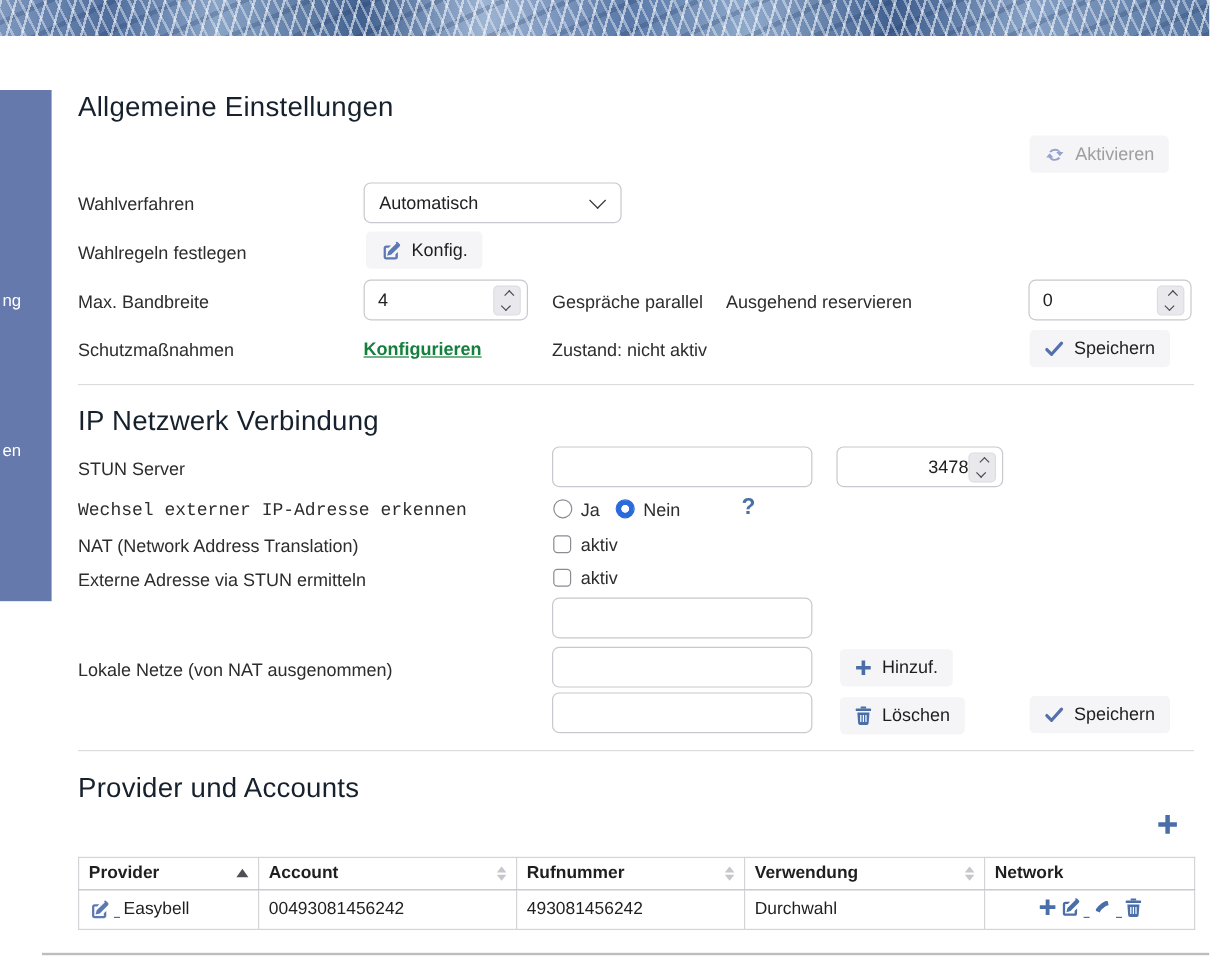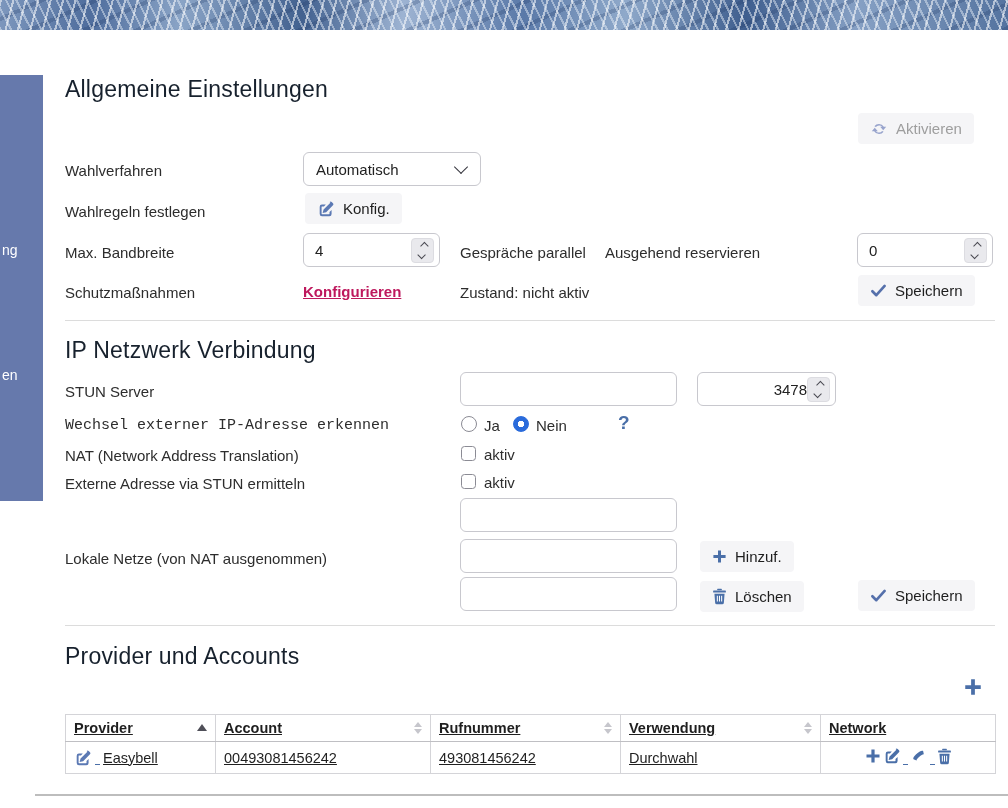--- a/index.html
+++ b/index.html
@@ -40,32 +40,32 @@
     transform:rotate(45deg);margin-bottom:4px;}
 
   .btn{position:absolute;display:flex;align-items:center;gap:8px;background:#f5f5f7;border:none;border-radius:4px;
     padding:0 12px;height:31px;font:15px "Liberation Sans","DejaVu Sans",sans-serif;color:#1e1e1e;cursor:pointer;white-space:nowrap;}
   .btn.disabled{color:#9e9e9e;}
   .icon-blue{color:#4a6fa8;display:inline-flex;}
   .icon-peri{color:#97a3cc;display:inline-flex;}
   .icon-edit{color:#5b79b4;display:inline-flex;}
   .icon-check{color:#5570ab;display:inline-flex;}
 
-  .link{position:absolute;font-size:15px;font-weight:bold;color:#be185d;text-decoration:underline;cursor:pointer;white-space:nowrap;}
+  .link{position:absolute;font-size:15px;font-weight:bold;color:#15803d;text-decoration:underline;cursor:pointer;white-space:nowrap;}
   .qmark{position:absolute;font-size:19px;font-weight:bold;color:#4a6fa8;cursor:pointer;}
 
   .radio{position:absolute;width:16px;height:16px;border-radius:50%;box-sizing:border-box;cursor:pointer;}
   .radio.off{border:1px solid #8b8b94;background:#fff;}
   .radio.on{border:1px solid #2a6bdb;background:radial-gradient(circle at center,#fff 0 3px,#2a6bdb 3.5px);}
   .checkbox{position:absolute;width:15px;height:15px;border:1px solid #8b8b94;border-radius:3.5px;background:#fff;box-sizing:border-box;cursor:pointer;}
 
   .addplus{position:absolute;left:963px;top:677px;color:#4a6fa8;cursor:pointer;}
 
   table.pt{position:absolute;left:65px;top:714px;width:930px;border-collapse:collapse;table-layout:fixed;
-    font-size:14.5px;color:#1f1f1f;background:#fff;text-decoration:underline;}
+    font-size:14.5px;color:#1f1f1f;background:#fff;}
   .pt th,.pt td{border:1px solid #d4d4d8;padding:5px 8px;text-align:left;overflow:hidden;white-space:nowrap;}
   .pt th{font-weight:bold;border-bottom:1px solid #bfbfc3;}
   .pt{border:1px solid #c6c6ca;}
   .sorts{float:right;display:flex;flex-direction:column;gap:2px;margin-top:2px;cursor:pointer;}
   .tri-up{width:0;height:0;border-left:4px solid transparent;border-right:4px solid transparent;border-bottom:5px solid #c6c6cc;}
   .tri-dn{width:0;height:0;border-left:4px solid transparent;border-right:4px solid transparent;border-top:5px solid #c6c6cc;}
   .sorts.active{margin-top:4px;}
   .sorts.active .tri-up{border-left-width:5px;border-right-width:5px;border-bottom:7px solid #4f4f58;}
   .cell-provider{display:flex;align-items:center;gap:3px;}
   .actions{display:flex;align-items:center;justify-content:center;gap:2px;color:#4a6fa8;}
@@ -89,21 +89,21 @@
     <span class="icon-peri">
       <svg width="18" height="18" viewBox="0 0 20 20" fill="currentColor">
           <path d="M10 4.4a6.2 6.2 0 0 1 5.4 3.1H18l-3.3 3.9-3.4-3.9h2.2A4.4 4.4 0 0 0 10 6.2 4.5 4.5 0 0 0 6.5 7.9L4.9 6.9A6.2 6.2 0 0 1 10 4.4z"></path>
           <path d="M10 15.6a6.2 6.2 0 0 1-5.4-3.1H2l3.3-3.9 3.4 3.9H6.5a4.4 4.4 0 0 0 3.5 1.3 4.5 4.5 0 0 0 3.5-1.7l1.6 1a6.2 6.2 0 0 1-5.1 2.5z"></path>
         </svg>
     </span>
     <span>Aktivieren</span>
   </button>
 
   <div class="lbl" style="left:65px;top:161px;">Wahlverfahren</div>
-  <div class="selectbox" style="left:303px;top:152px;width:178px;">
+  <div class="selectbox" style="left:303px;top:152px;width:215px;">
     <span class="val">Automatisch</span>
     <span class="selchev"></span>
   </div>
 
   <div class="lbl" style="left:65px;top:202px;text-align:center;">Wahlregeln festlegen</div>
   <button class="btn" style="left:305px;top:193px;justify-content:flex-end;">
     <span class="icon-edit">
       <svg width="18" height="18" viewBox="0 0 20 20" fill="currentColor">
           <path d="M14.06 2.24a1.6 1.6 0 0 1 2.26 0l1.44 1.44a1.6 1.6 0 0 1 0 2.26l-7.6 7.6-3.9 1.04 1.04-3.9 7.6-7.6z"></path>
           <path d="M16.2 11.2v4.3a2.5 2.5 0 0 1-2.5 2.5H5.5A2.5 2.5 0 0 1 3 15.5v-8A2.5 2.5 0 0 1 5.5 5h4.3L7.7 7.1H5.6a.5.5 0 0 0-.5.5v7.8a.5.5 0 0 0 .5.5h7.8a.5.5 0 0 0 .5-.5v-2.1l2.3-2.1z"></path>

